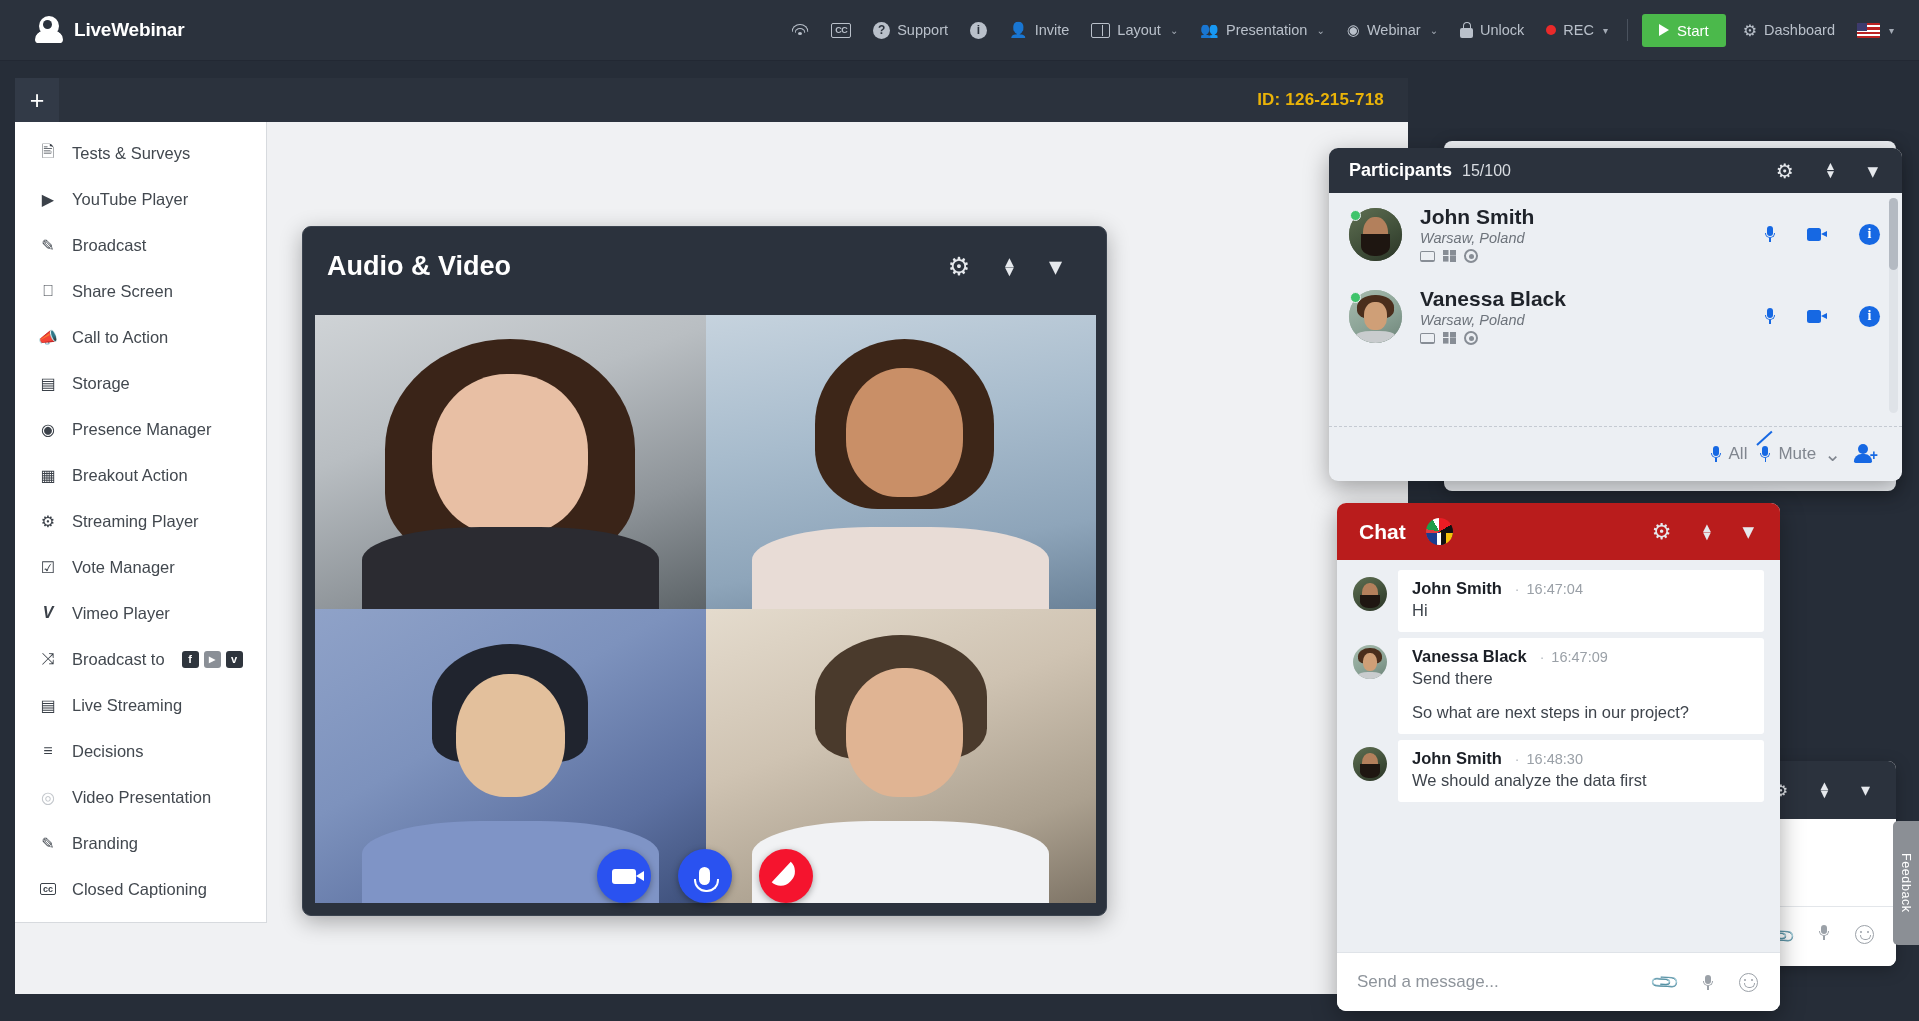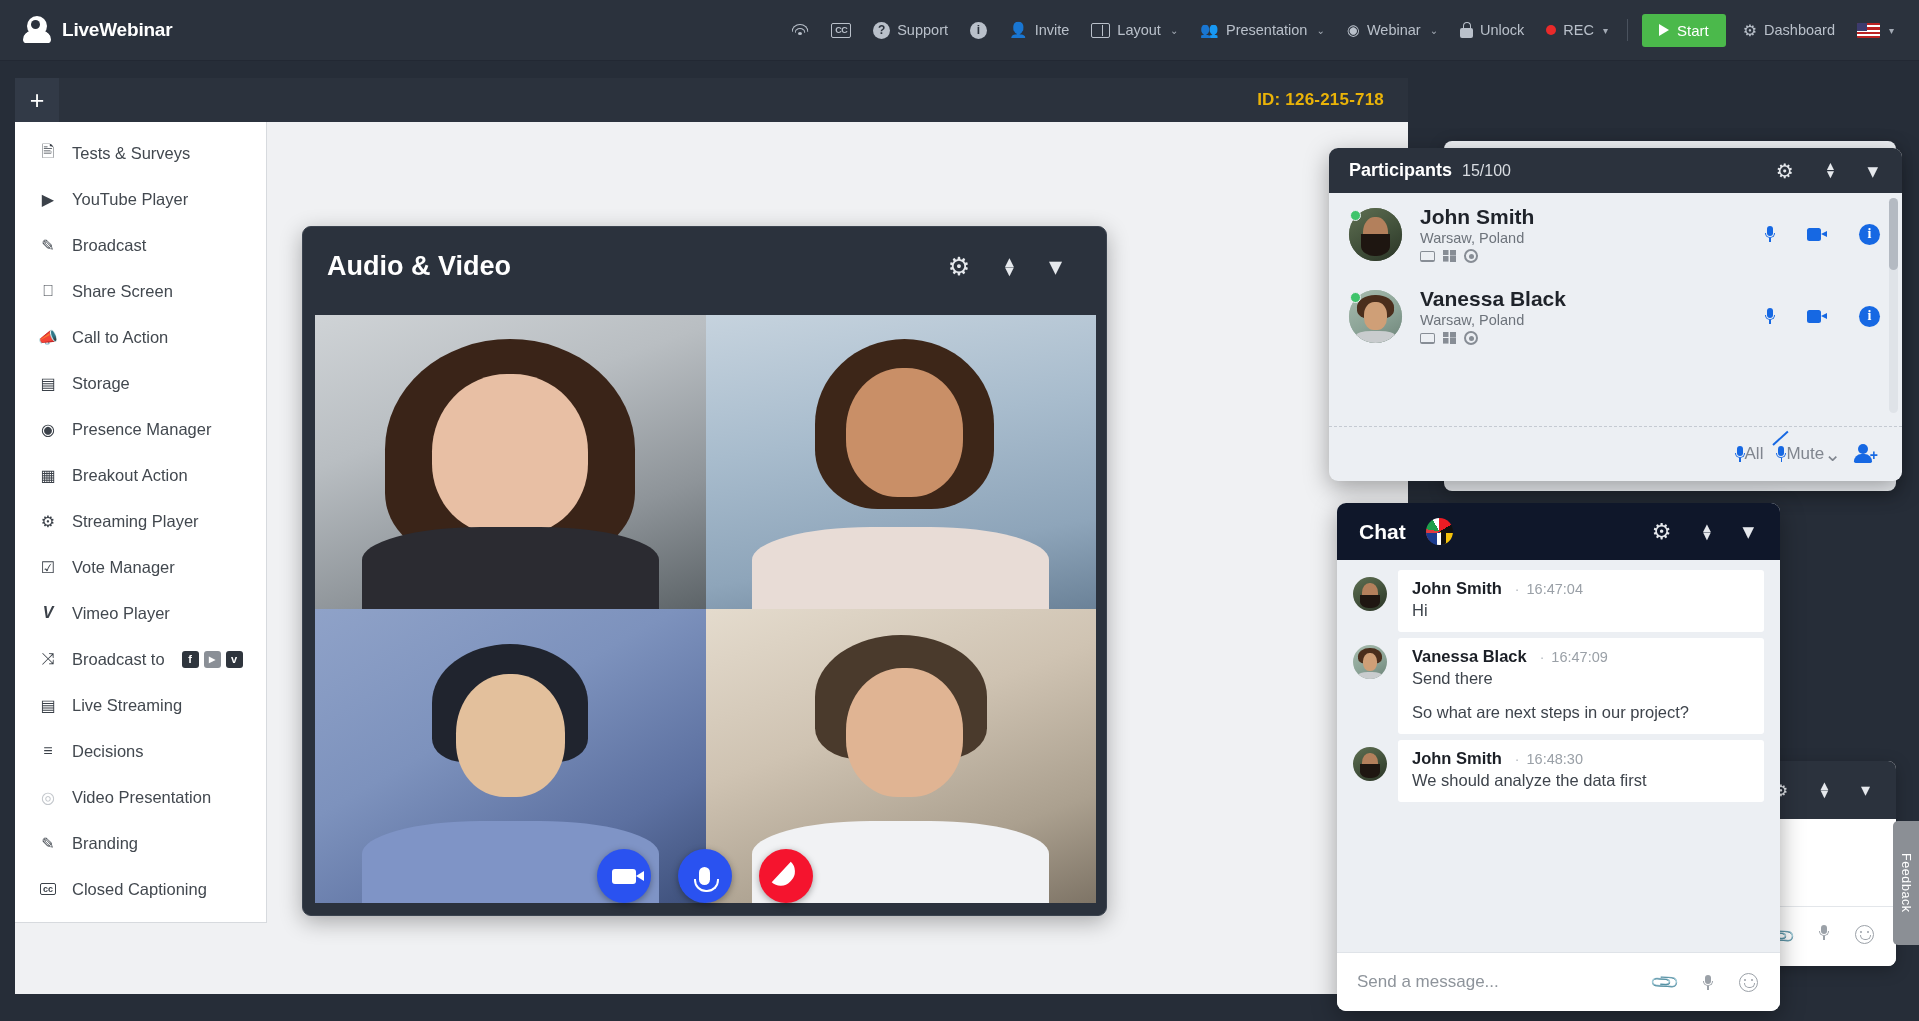--- a/index.html
+++ b/index.html
@@ -10,21 +10,21 @@
     background: #262d38;
   }
 
   
   #topbar {
     position: absolute; left: 0; top: 0; width: 1919px; height: 61px;
     background: #2b323d;
     display: flex; align-items: center;
     border-bottom: 1px solid #222833;
   }
-  #brand { display: flex; align-items: center; gap: 11px; padding-left: 23px; }
+  #brand { display: flex; align-items: center; gap: 11px; padding-left: 35px; }
   #brand .logo {
     width: 28px; height: 28px; position: relative;
   }
   #brand .logo .head {
     position: absolute; left: 4px; top: 0px; width: 20px; height: 20px;
     border-radius: 50%; background: #fff;
   }
   #brand .logo .head::after {
     content: ""; position: absolute; left: 4px; top: 4px;
     width: 9px; height: 9px; border-radius: 50%; background: #2b323d;
@@ -302,21 +302,21 @@
   }
   .av-john { background: linear-gradient(150deg,#5f6f52 0%,#41503a 55%,#2a3426 100%); }
   .av-john .fc { position: absolute; left: 26%; top: 18%; width: 48%; height: 62%; background: #b3805c; border-radius: 46% 46% 42% 42%; }
   .av-john .hr { position: absolute; left: 22%; top: 50%; width: 56%; height: 42%; background: #1e1611; border-radius: 0 0 45% 45%; }
   .av-van { background: linear-gradient(150deg,#a8bcae 0%,#8ba396 55%,#6d8378 100%); }
   .av-van .fc { position: absolute; left: 29%; top: 24%; width: 42%; height: 52%; background: #cf9f77; border-radius: 46% 46% 44% 44%; }
   .av-van .hr { position: absolute; left: 16%; top: 10%; width: 68%; height: 46%; background: #4a2e1c; border-radius: 50% 50% 36% 36%; }
   .av-van .sh { position: absolute; left: 14%; bottom: 0; width: 72%; height: 22%; background: #c9ccce; border-radius: 40% 40% 0 0; }
   .pinfo { margin-left: 18px; }
   .pname { font-size: 21px; font-weight: bold; color: #1f232a; line-height: 1.15; }
-  .ploc { font-size: 14.5px; color: #6d737b; margin-top: 1px; }
+  .ploc { font-size: 14.5px; color: #6d737b; margin-top: 1px; font-style: italic; }
   .pdev { display: flex; gap: 8px; margin-top: 3px; color: #878d95; font-size: 13px; align-items: center; }
   .dev-laptop { width: 15px; height: 11px; border: 1.6px solid #878d95; border-bottom-width: 2.6px; border-radius: 2px; }
   .dev-win {
     width: 13px; height: 12px;
     background:
       linear-gradient(#878d95,#878d95) left top/5.5px 5px no-repeat,
       linear-gradient(#878d95,#878d95) right top/6px 5.6px no-repeat,
       linear-gradient(#878d95,#878d95) left bottom/5.5px 5.6px no-repeat,
       linear-gradient(#878d95,#878d95) right bottom/6px 6px no-repeat;
   }
@@ -336,21 +336,21 @@
     width: 21px; height: 21px; border-radius: 50%; background: #1668e3; color: #fff;
     font-size: 14px; font-weight: bold; display: flex; align-items: center; justify-content: center;
     font-family: "Liberation Serif", serif;
   }
   #pfoot {
     position: absolute; left: 0; right: 0; bottom: 0; height: 55px;
     border-top: 1px dashed #c5cad2;
     display: flex; align-items: center; justify-content: flex-end; gap: 13px;
     padding-right: 24px;
   }
-  .fbtn { display: flex; align-items: center; color: #1668e3; cursor: pointer; }
+  .fbtn { display: flex; align-items: center; gap: 8px; color: #1668e3; cursor: pointer; }
   .fbtn .lbl { color: #80868f; font-size: 17px; }
   .muted-mic { position: relative; }
   .muted-mic::after {
     content: ""; position: absolute; left: -3px; top: -2px; width: 20px; height: 2px;
     background: #1668e3; transform: rotate(-42deg); transform-origin: left center;
   }
   .addp { position: relative; width: 24px; height: 20px; }
   .addp .h { position: absolute; left: 4px; top: 0; width: 10px; height: 10px; border-radius: 50%; background: #1668e3; }
   .addp .b { position: absolute; left: 0; bottom: 1px; width: 18px; height: 9px; border-radius: 9px 9px 2px 2px; background: #1668e3; }
   .addp .p { position: absolute; right: 0px; bottom: 2px; color: #1668e3; font-size: 14px; font-weight: bold; line-height: 1; }
@@ -361,21 +361,21 @@
   #pscroll .thumb { position: absolute; left: 0; top: 0; width: 9px; height: 72px; background: #b4bac2; border-radius: 5px; }
 
   
   #chat {
     position: absolute; left: 1337px; top: 442px; width: 443px; height: 508px;
     background: #eceff3; border-radius: 9px;
     box-shadow: 0 7px 24px rgba(0,0,0,.34);
     overflow: hidden;
   }
   #chead {
-    height: 57px; background: #0f172a; display: flex; align-items: center; padding: 0 26px 0 22px;
+    height: 57px; background: #b91c1c; display: flex; align-items: center; padding: 0 26px 0 22px;
   }
   #chead .ctitle { color: #fff; font-size: 21px; font-weight: bold; }
   #flagball {
     width: 27px; height: 27px; border-radius: 50%; margin-left: 20px; overflow: hidden;
     position: relative; flex: none;
     background: conic-gradient(#ec1c24 0deg 60deg, #111 60deg 120deg, #f5c20b 120deg 160deg,
                 #1b3c8f 160deg 230deg, #e03a3e 230deg 280deg, #1f9e4a 280deg 330deg, #ffffff 330deg 360deg);
   }
   #flagball::after {
     content: ""; position: absolute; left: 0; top: 55%; width: 100%; height: 45%;

